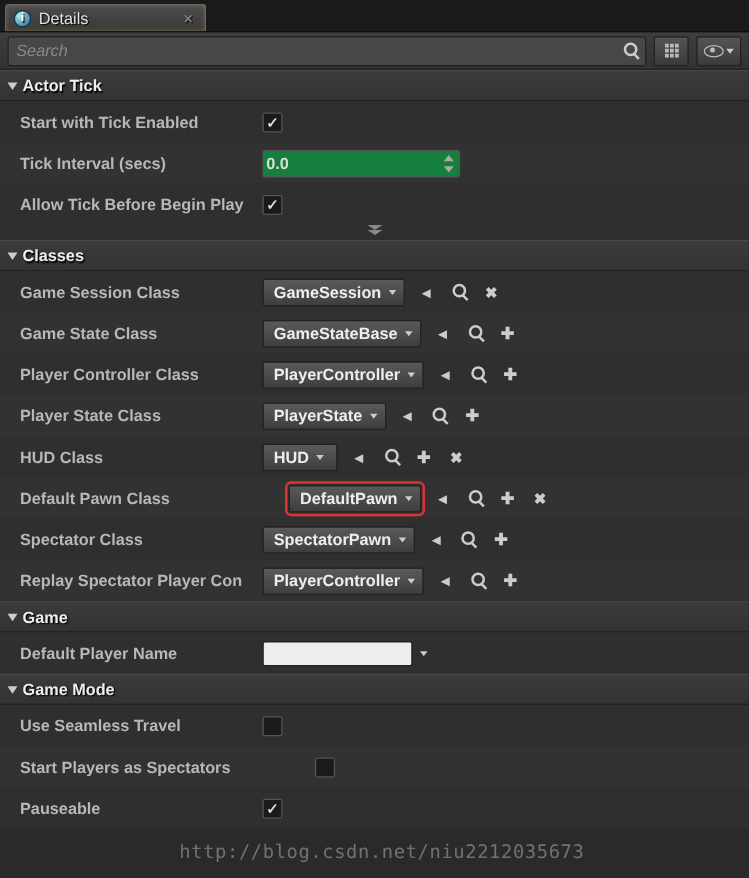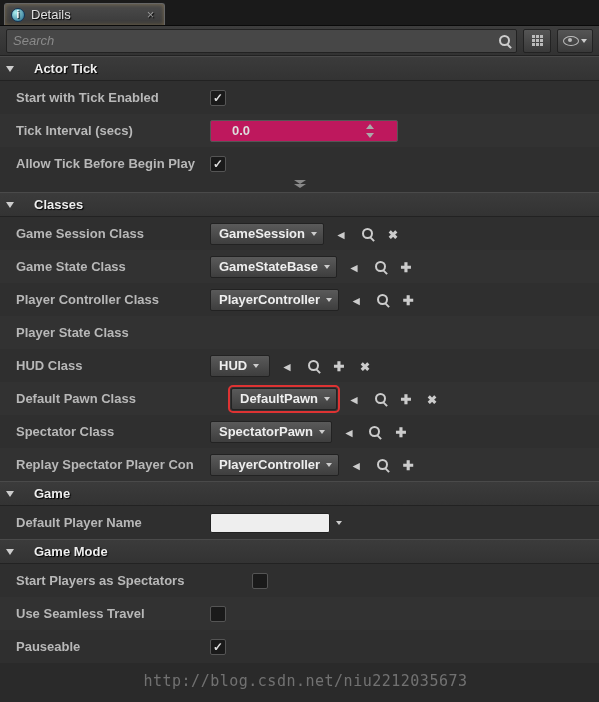--- a/index.html
+++ b/index.html
@@ -119,21 +119,21 @@
     margin-left: 2px;
   }
   
   .section-header {
     background: linear-gradient(#3b3b3b, #333);
     border-top: 1px solid #4a4a4a;
     border-bottom: 1px solid #222;
     padding: 4px 6px;
     display: flex;
     align-items: center;
-    gap: 20px;
+    gap: 4px;
     color: #eee;
     text-shadow: 1px 1px 1px #000;
     font-weight: bold;
   }
   .tri {
     width: 0; height: 0;
     border-left: 4px solid transparent;
     border-right: 4px solid transparent;
     border-top: 6px solid #ccc;
   }
@@ -165,26 +165,26 @@
   .checkbox {
     width: 16px; height: 16px;
     background: #1a1a1a;
     border: 1px solid #555;
     border-radius: 2px;
     display: flex; align-items: center; justify-content: center;
     color: #ccc; font-size: 12px;
   }
   .checkbox.checked::after { content: "✓"; color: #ddd; font-weight: bold; }
   .num-input {
-    width: 188px; height: 22px;
-    background: #be185d;
+    width: 158px; height: 22px;
+    background: #15803d;
     border: 1px solid #555;
     border-radius: 2px;
     display: flex; align-items: center; justify-content: space-between;
-    padding: 0 21px;
+    padding: 0 2px;
     color: #ddd;
   }
   .num-spin {
     width: 10px; height: 14px;
     position: relative;
   }
   .num-spin::before, .num-spin::after {
     content: ""; position: absolute; left: 0;
     width: 0; height: 0;
     border-left: 4px solid transparent;
@@ -379,20 +379,29 @@
         <span class="caret-down"></span>
       </div>
       <span class="icon-btn arrow-back"></span>
       <span class="icon-btn"><span class="magnify"></span></span>
       <span class="icon-btn plus"></span>
     </div>
   </div>
 
   <div class="row">
     <div class="label-cell">Player State Class</div>
+    <div class="value-cell">
+      <div class="dropdown">
+        <span>PlayerState</span>
+        <span class="caret-down"></span>
+      </div>
+      <span class="icon-btn arrow-back"></span>
+      <span class="icon-btn"><span class="magnify"></span></span>
+      <span class="icon-btn plus"></span>
+    </div>
   </div>
 
   <div class="row">
     <div class="label-cell">HUD Class</div>
     <div class="value-cell">
       <div class="dropdown">
         <span>HUD</span>
         <span class="caret-down"></span>
       </div>
       <span class="icon-btn arrow-back"></span>
@@ -459,32 +468,32 @@
     </div>
   </div>
 </div>
 
 <div class="section-header">
   <span class="tri"></span>
   <span>Game Mode</span>
 </div>
 <div class="section-body">
   <div class="row">
+    <div class="label-cell">Use Seamless Travel</div>
+    <div class="value-cell">
+      <div class="checkbox"></div>
+    </div>
+  </div>
+  <div class="row">
     <div class="label-cell" style="width:250px">Start Players as Spectators</div>
     <div class="value-cell">
       <div class="checkbox"></div>
     </div>
   </div>
   <div class="row">
-    <div class="label-cell">Use Seamless Travel</div>
-    <div class="value-cell">
-      <div class="checkbox"></div>
-    </div>
-  </div>
-  <div class="row">
     <div class="label-cell">Pauseable</div>
     <div class="value-cell">
       <div class="checkbox checked"></div>
     </div>
   </div>
 </div>
 
 <div class="watermark">http://blog.csdn.net/niu2212035673</div>
 
 </body></html>

